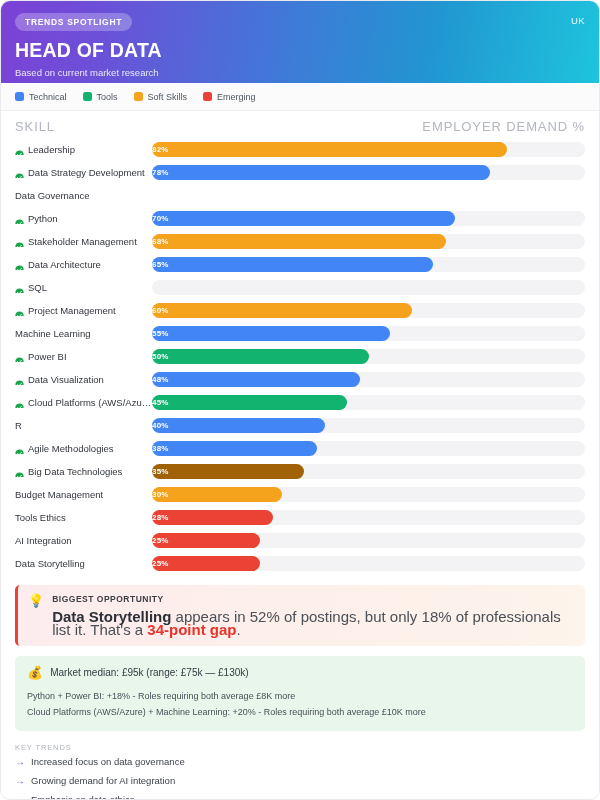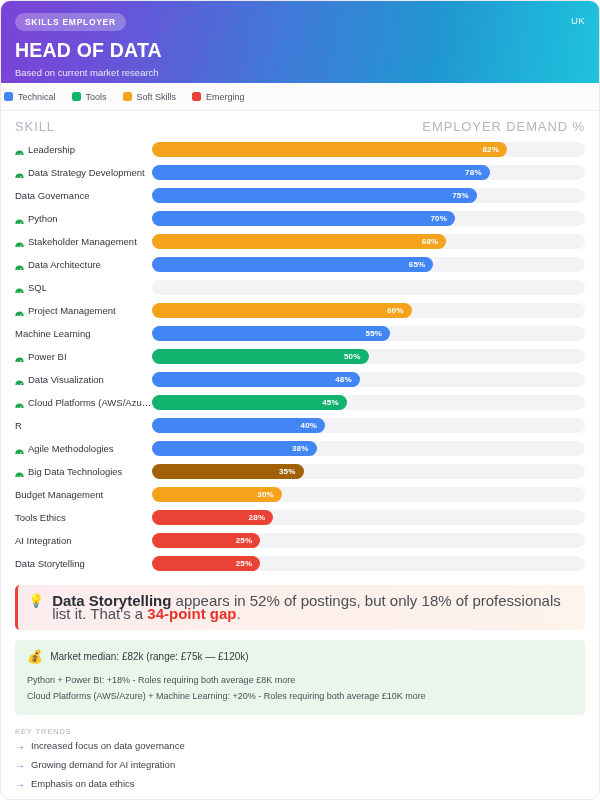--- a/index.html
+++ b/index.html
@@ -57,21 +57,21 @@
     color: rgba(255,255,255,0.86);
     margin-top: 5px;
   }
 
   
   .legend {
     flex: 0 0 28px;
     display: flex;
     align-items: center;
     gap: 16px;
-    padding: 0 3px;
+    padding: 0 14px;
     background: #fbfbfc;
     border-bottom: 1px solid #eeeef2;
   }
   .legend-item { display: flex; align-items: center; gap: 5px; }
   .legend-swatch { width: 9px; height: 9px; border-radius: 2.5px; display: block; }
   .legend-label { font-size: 9px; color: #4e5560; }
 
   
   .col-head {
     display: flex;
@@ -117,21 +117,20 @@
     background: #f3f3f5;
     border-radius: 8px;
   }
   .fill {
     position: absolute;
     left: 0; top: 0;
     height: 15px;
     border-radius: 8px;
     display: flex;
     align-items: center;
-    justify-content: flex-end;
   }
   .fill-value {
     font-size: 8px;
     font-weight: bold;
     color: #ffffff;
     padding-right: 8px;
     letter-spacing: 0.2px;
     white-space: nowrap;
   }
 
@@ -187,21 +186,21 @@
     height: 19px;
   }
   .trend-arrow { color: #7b42d6; font-size: 10px; line-height: 10px; }
 </style>
 </head>
 <body>
 
 <div id="card">
 
   <div class="header">
-    <span class="badge">SKILLS EMPLOYER</span>
+    <span class="badge">TRENDS SPOTLIGHT</span>
     <span class="region">UK</span>
     <div class="title">HEAD OF DATA</div>
     <div class="subtitle">Based on current market research</div>
   </div>
 
   <div class="legend" id="legend">
       <div class="legend-item">
         <span class="legend-swatch" style="background: rgb(66, 133, 244);"></span>
         <span class="legend-label">Technical</span>
       </div>
@@ -252,26 +251,20 @@
           <div class="track"></div>
           <div class="fill" style="width: 78%; background: rgb(66, 133, 244);">
             <span class="fill-value">78%</span>
           </div>
         </div>
       </div>
       <div class="row">
         <div class="skill-cell">
           <span class="skill-name">Data Governance</span>
         </div>
-        <div class="bar-cell">
-          <div class="track"></div>
-          <div class="fill" style="width: 75%; background: rgb(66, 133, 244);">
-            <span class="fill-value">75%</span>
-          </div>
-        </div>
       </div>
       <div class="row">
         <div class="skill-cell">
           <span class="check-icon"><svg viewBox="0 0 24 24" width="9" height="9">
               <circle cx="12" cy="12" r="11" fill="#1aa54c"></circle>
               <path d="M7 12.4l3.3 3.3L17.2 8.8" stroke="#fff" stroke-width="2.4" fill="none" stroke-linecap="round" stroke-linejoin="round"></path>
             </svg></span>
           <span class="skill-name">Python</span>
         </div>
         <div class="bar-cell">
@@ -477,30 +470,31 @@
           <div class="fill" style="width: 25%; background: rgb(234, 67, 53);">
             <span class="fill-value">25%</span>
           </div>
         </div>
       </div>
     </div>
 
   <div class="opp">
     <span class="opp-icon">💡</span>
     <div>
+      <div class="opp-title">BIGGEST OPPORTUNITY</div>
       <div class="opp-body">
         <span class="strong">Data Storytelling</span><span> appears in 52% of postings, but only 18% of professionals list it. That's a </span><span class="gap">34-point gap</span><span>.</span>
       </div>
     </div>
   </div>
 
   <div class="salary">
     <div class="salary-top">
       <span class="salary-icon">💰</span>
-      <span>Market median: £82k (range: £75k — £120k)</span>
+      <span>Market median: £95k (range: £75k — £130k)</span>
     </div>
     <div id="combos">
         <div class="salary-line">Python + Power BI: +18% - Roles requiring both average £8K more</div>
         <div class="salary-line">Cloud Platforms (AWS/Azure) + Machine Learning: +20% - Roles requiring both average £10K more</div>
       </div>
   </div>
 
   <div class="trends">
     <div class="trends-title">KEY TRENDS</div>
     <div id="trends">

